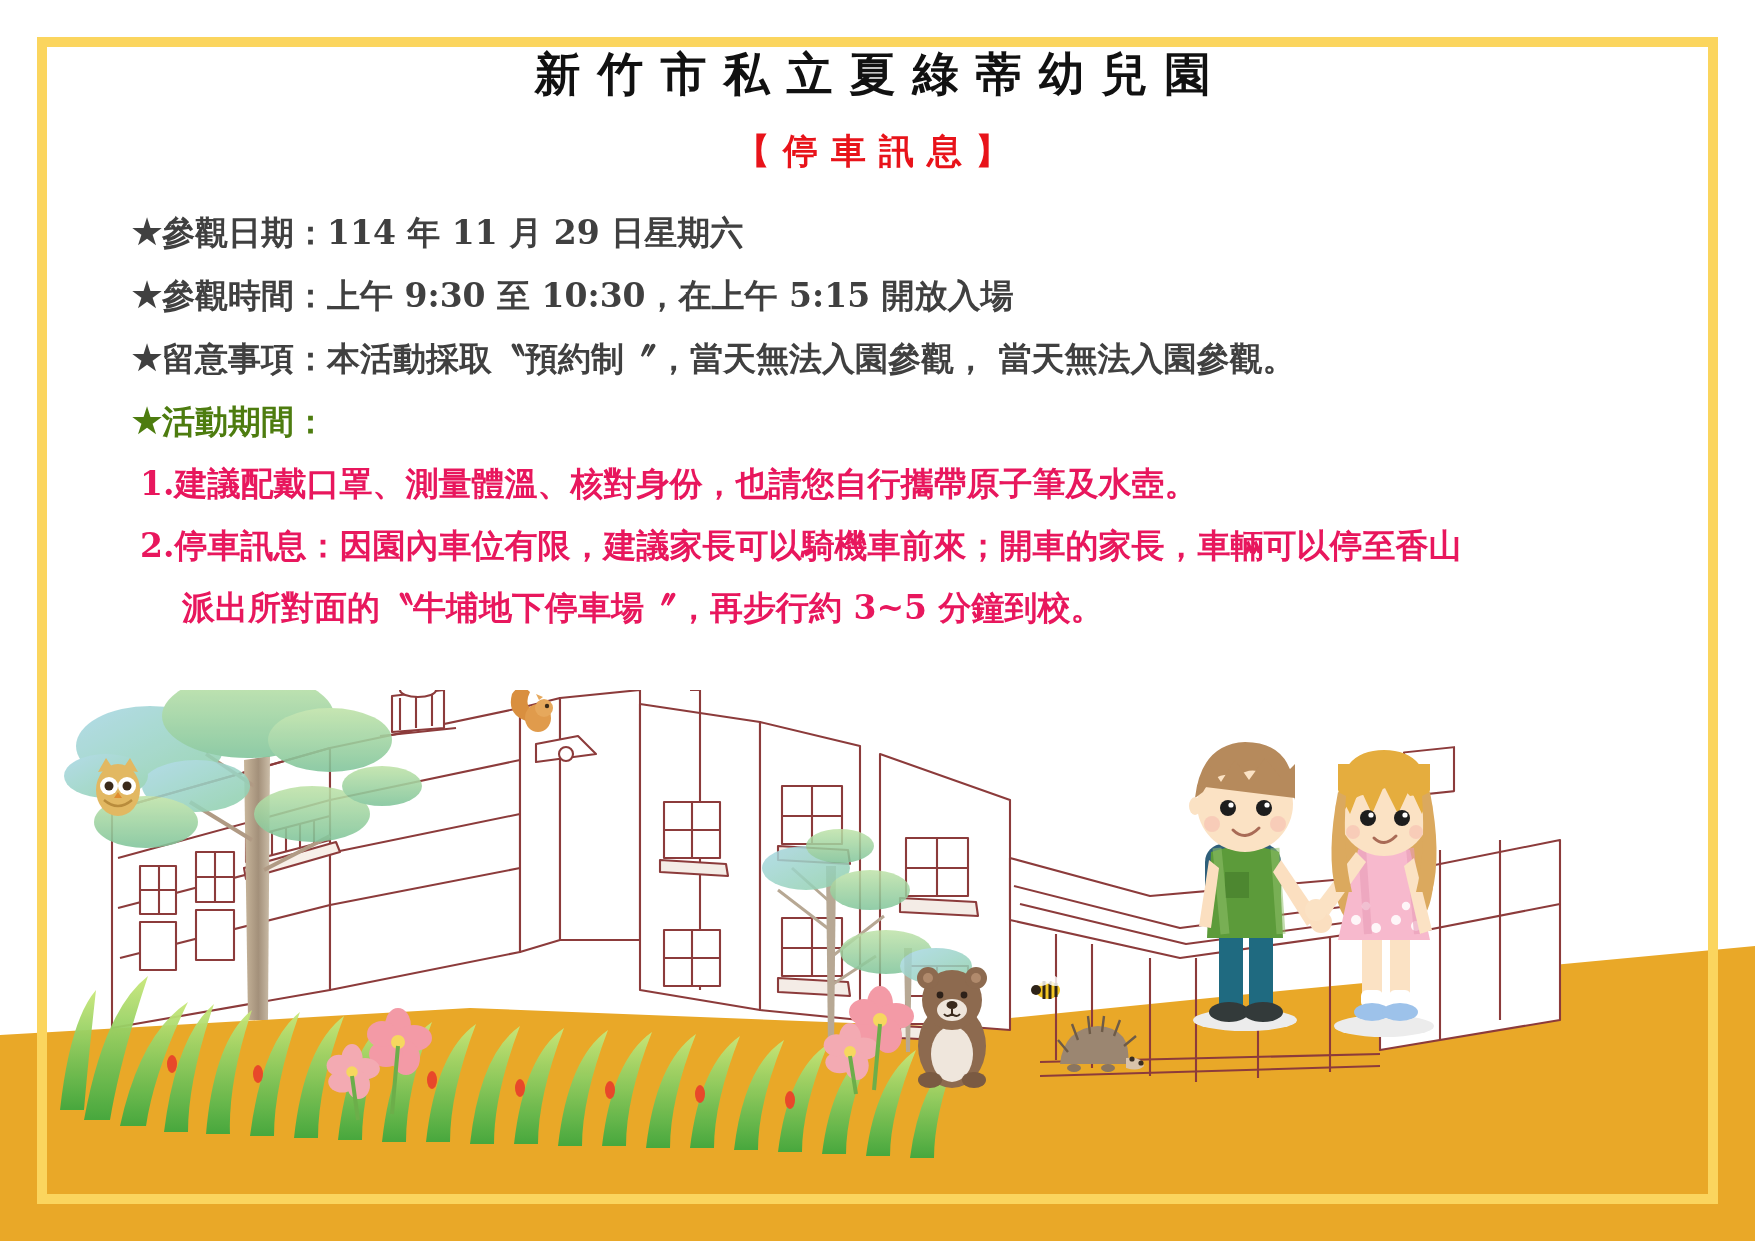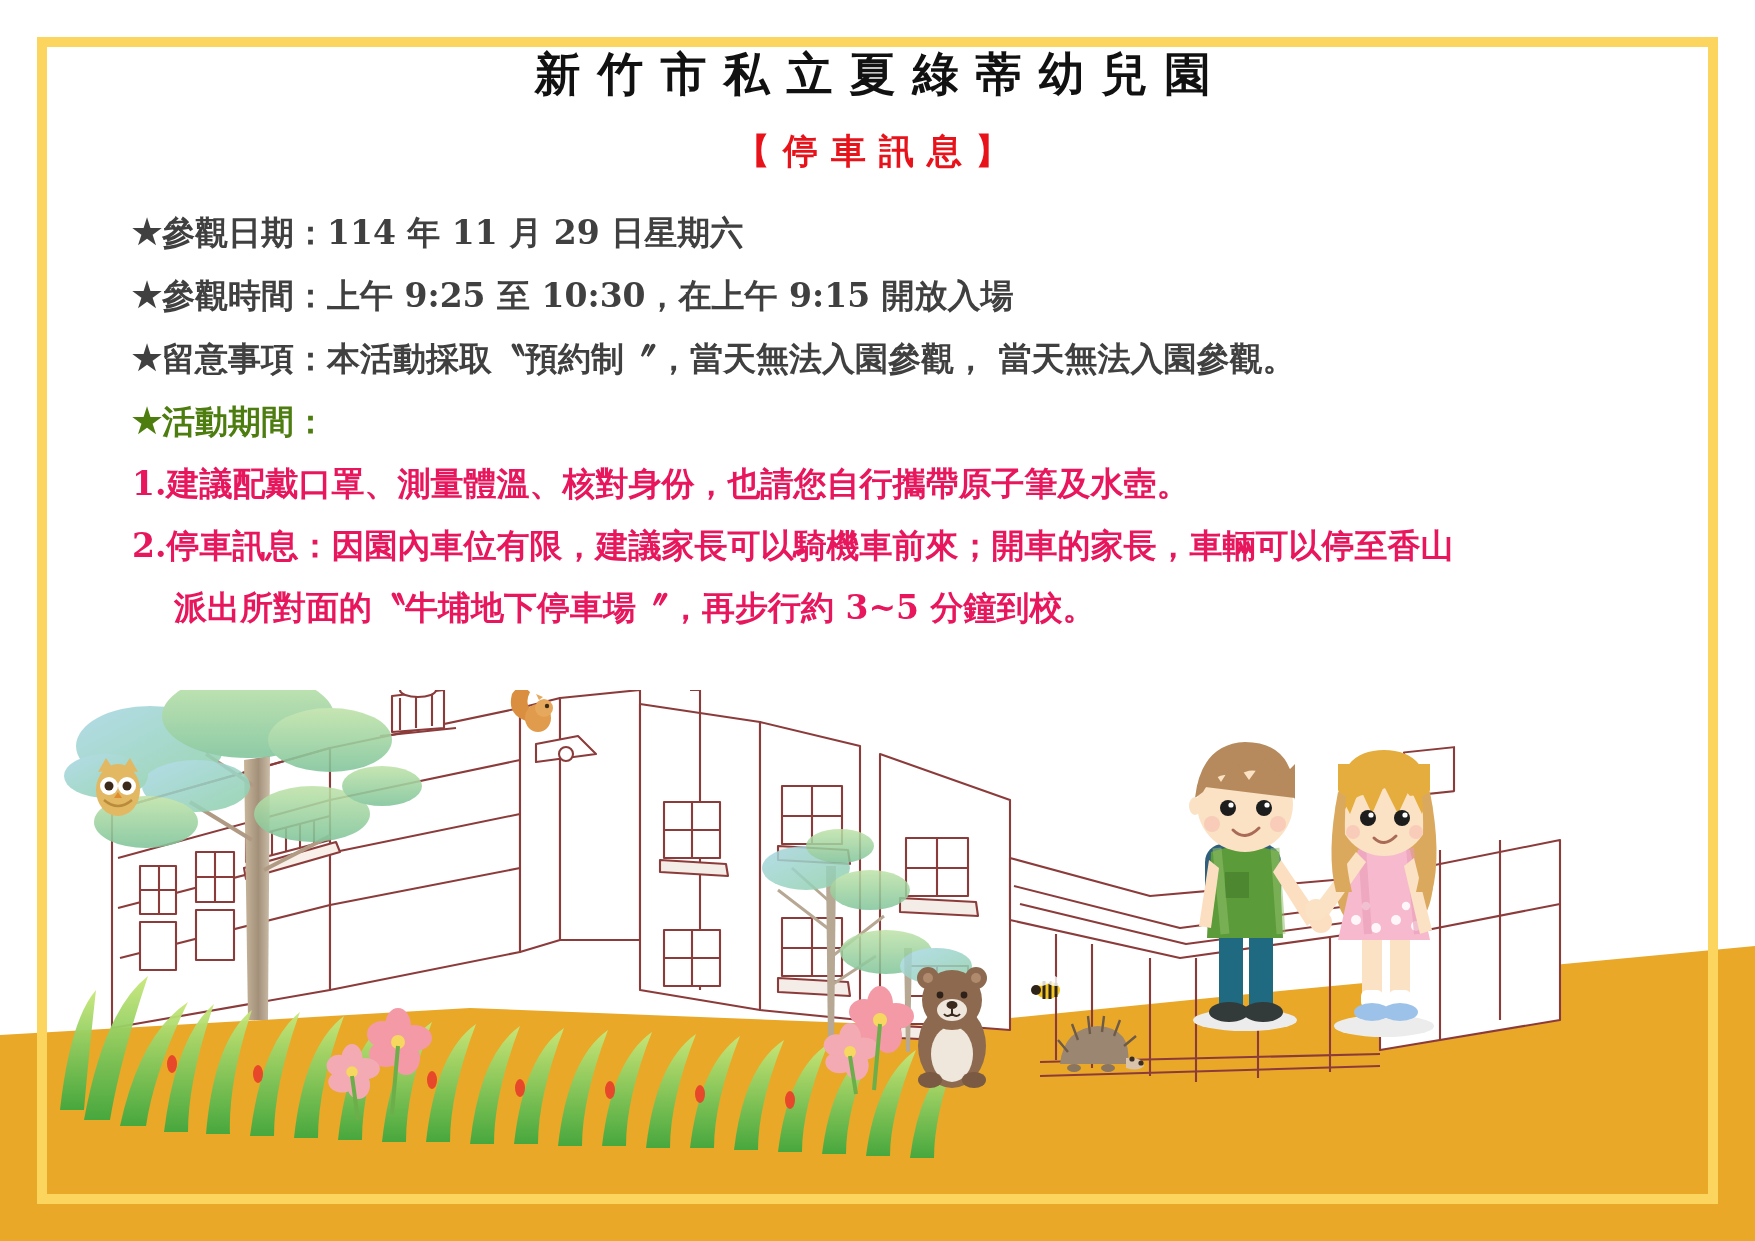--- a/index.html
+++ b/index.html
@@ -55,21 +55,21 @@
     padding-right:40px;
   }
   .line{
     font-size:33px;
     line-height:62px;
     white-space:nowrap;
     font-family:"DejaVu Serif","Liberation Serif",serif;
   }
   .line.blue{color:#404040;font-weight:600;}
   .line.pink{color:#4d7c0f;font-weight:600;}
-  .line.pink-n{color:#e8175d;font-weight:600;}
+  .line.pink-n{color:#e8175d;font-weight:600;margin-left:8px;}
   .line.indent{padding-left:42px;}
   .star{font-size:30px;vertical-align:2px;}
 
   
   .art{
     position:absolute;
     left:0;top:690px;
     width:1755px;height:551px;
     z-index:10;
   }
@@ -433,21 +433,21 @@
     <div class="title">新竹市私立夏綠蒂幼兒園</div>
     <div class="subtitle">【停車訊息】</div>
 
     <div class="lines">
 
       <div class="line blue">
         <span class="star">★</span><span>參觀日期：114 年 11 月 29 日星期六</span>
       </div>
 
       <div class="line blue">
-        <span class="star">★</span><span>參觀時間：上午 9:25 至 10:30，在上午 9:15 開放入場</span>
+        <span class="star">★</span><span>參觀時間：上午 9:30 至 10:30，在上午 5:15 開放入場</span>
       </div>
 
 
       <div class="line blue">
         <span class="star">★</span><span>留意事項：本活動採取〝預約制〞，當天無法入園參觀， 當天無法入園參觀。</span>
       </div>
 
       <div class="line pink">
         <span class="star">★</span><span>活動期間：</span>
       </div>

